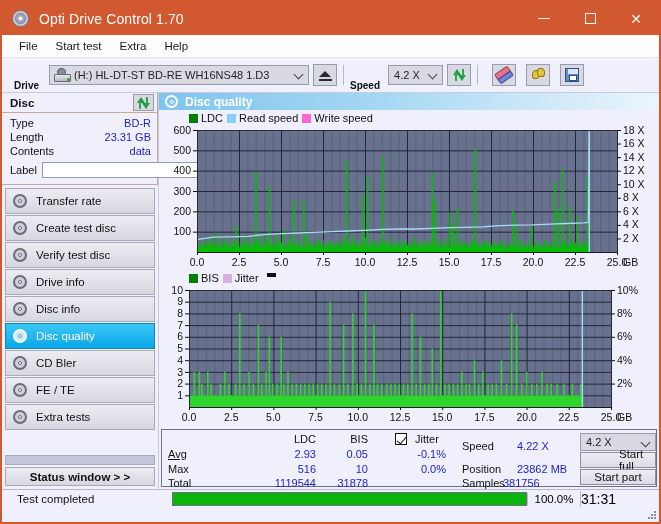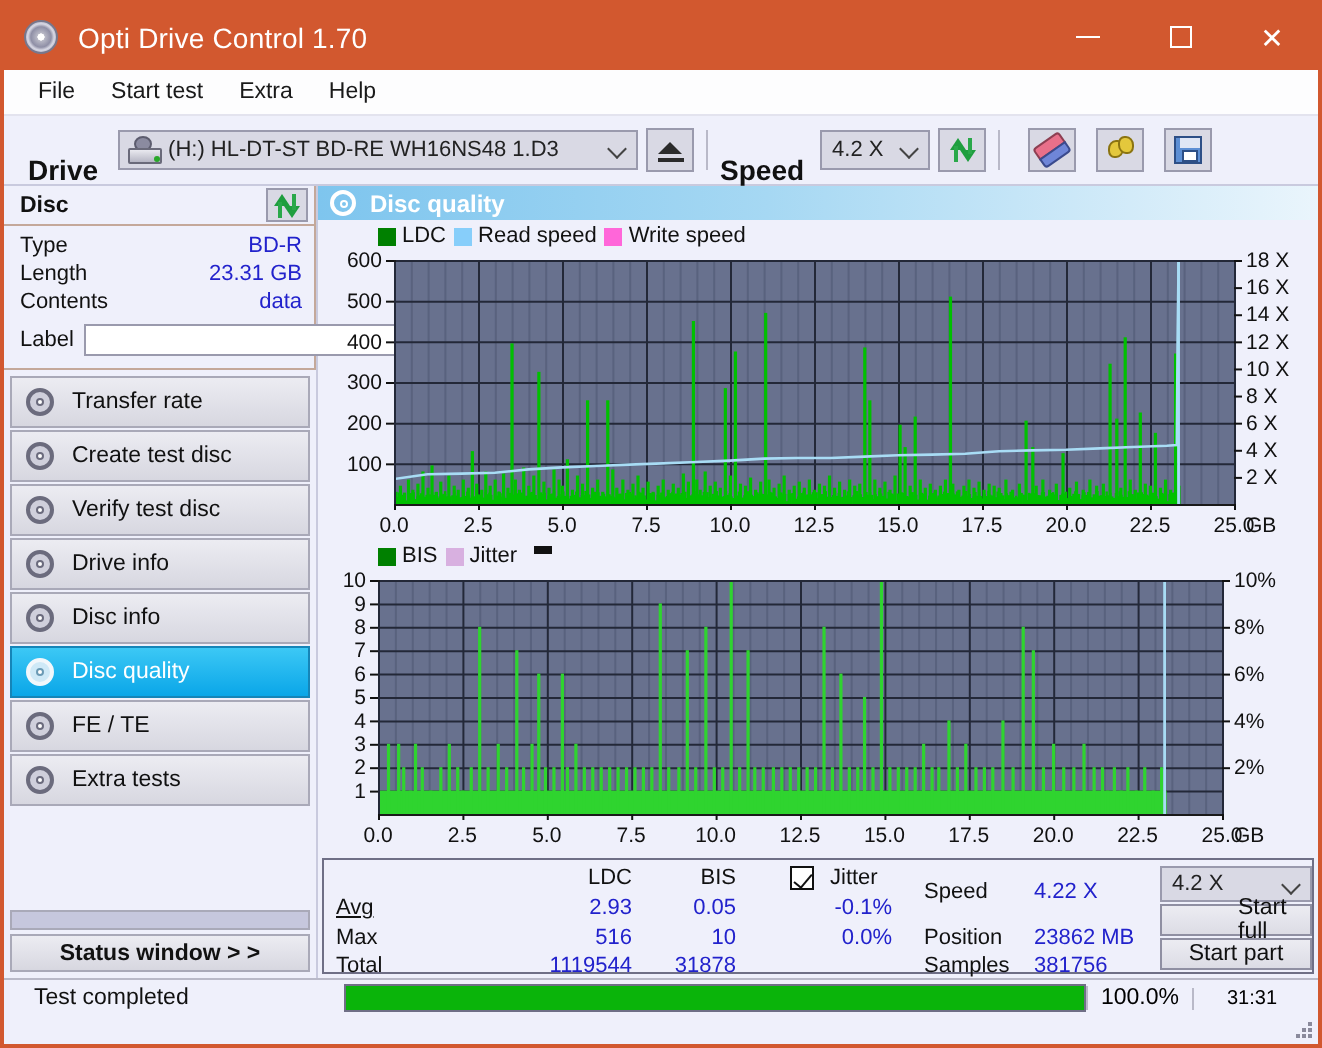--- a/index.html
+++ b/index.html
@@ -30,21 +30,21 @@
   .tb-title{color:#fff;font-size:14px;margin-left:10px;letter-spacing:.1px;}
   .tb-buttons{position:absolute;right:0;top:0;height:33px;display:flex;}
   .tb-btn{width:46px;height:33px;display:flex;align-items:center;justify-content:center;color:#fff;font-size:14px;}
   .tb-btn .min{width:12px;height:1px;background:#fff;display:block;}
   .tb-btn .max{width:11px;height:11px;border:1px solid #fff;display:block;box-sizing:border-box;}
   
   .menubar{height:22px;background:#fdfdfe;display:flex;align-items:center;padding-left:8px;border-bottom:1px solid #e3e3ee;}
   .menu-item{padding:2px 9px;font-size:11.5px;color:#1a1a1a;}
   
   .toolbar{height:34px;background:#eff0fb;display:flex;align-items:center;padding:0 6px;border-bottom:1px solid #c9cade;}
-  .lbl-bold{font-weight:bold;font-size:14px;color:#111;margin-top:20px;}
+  .lbl-bold{font-weight:bold;font-size:10px;color:#111;margin-top:20px;}
   .combo{
     height:20px;background:#d9d9e4;border:1px solid #9a9aad;box-sizing:border-box;
     display:flex;align-items:center;position:relative;font-size:11px;color:#222;
   }
   .combo .chev{position:absolute;right:5px;top:4px;width:8px;height:8px;}
   .combo .chev:before{content:"";position:absolute;left:0;top:1px;width:6px;height:6px;border-left:1.4px solid #444;border-bottom:1.4px solid #444;transform:rotate(-45deg);}
   .drive-combo{width:260px;margin-left:10px;padding-left:4px;}
   .drv-ico{width:17px;height:14px;margin-right:3px;position:relative;flex:0 0 auto;}
   .drv-ico .body{position:absolute;left:0;bottom:0;width:17px;height:8px;background:linear-gradient(#e9e9ef,#b6b6c4);border:1px solid #6a6a7a;box-sizing:border-box;border-radius:1px;}
   .drv-ico .disc{position:absolute;left:3px;top:0px;width:9px;height:8px;border-radius:50%;background:#8b8ba0;border:1px solid #5c5c6e;box-sizing:border-box;}
@@ -133,21 +133,21 @@
   .btn-std{
     background:linear-gradient(#ececf2,#dcdce5);border:1px solid #8f8fa2;box-sizing:border-box;
     display:flex;align-items:center;justify-content:center;font-size:11.5px;color:#111;position:absolute;
   }
   
   .botstat{height:18px;display:flex;align-items:center;border-top:1px solid #b9b9c8;background:#eff0fb;}
   .botstat .txt{width:155px;padding-left:15px;font-size:11.5px;color:#111;}
   .progwrap{flex:1;height:14px;display:flex;align-items:center;}
   .progbar{height:14px;background:#0ab40a;border:1px solid #6f6f86;box-sizing:border-box;}
   .progpct{width:52px;text-align:center;font-size:11.5px;border-left:1px solid #b9b9c8;}
-  .progtime{width:58px;text-align:center;padding-right:4px;font-size:10px;border-left:1px solid #b9b9c8;}
+  .progtime{width:58px;text-align:left;padding-right:20px;font-size:14px;border-left:1px solid #b9b9c8;}
   .grip{position:absolute;right:2px;bottom:2px;width:9px;height:9px;}
   .grip i{position:absolute;width:2px;height:2px;background:#8a8a9c;}
 </style>
 </head>
 <body>
 
 <div id="app">
 
   <div class="titlebar">
     <div class="tb-icon"></div>
@@ -296,20 +296,27 @@
               <span class="hole"></span>
             </span>
           <span>Disc info</span>
         </div>
         <div class="navitem sel">
           <span class="nav-ico">
               <span class="ring"></span>
               <span class="hole"></span>
             </span>
           <span>Disc quality</span>
+        </div>
+        <div class="navitem">
+          <span class="nav-ico">
+              <span class="ring"></span>
+              <span class="hole"></span>
+            </span>
+          <span>CD Bler</span>
         </div>
         <div class="navitem">
           <span class="nav-ico">
               <span class="ring"></span>
               <span class="hole"></span>
             </span>
           <span>FE / TE</span>
         </div>
         <div class="navitem">
           <span class="nav-ico">
@@ -1307,21 +1314,21 @@
 
         <span class="cell" style="left:6px;top:47px;">Total</span>
         <span class="cell blue" style="left:92px;top:47px;width:62px;text-align:right;">1119544</span>
         <span class="cell blue" style="left:156px;top:47px;width:50px;text-align:right;">31878</span>
 
         <span class="cell" style="left:300px;top:10px;">Speed</span>
         <span class="cell blue" style="left:355px;top:10px;">4.22 X</span>
         <span class="cell" style="left:300px;top:33px;">Position</span>
         <span class="cell blue" style="left:355px;top:33px;">23862 MB</span>
         <span class="cell" style="left:300px;top:47px;">Samples</span>
-        <span class="cell blue" style="left:355px;top:47px;">381756</span>
+        <span class="cell blue" style="left:341px;top:47px;">381756</span>
 
         <div class="combo" style="position:absolute;left:418px;top:3px;width:76px;height:18px;padding-left:5px;">
           <span>4.2 X</span>
           <span class="chev"></span>
         </div>
         <div class="btn-std" style="left:418px;top:22px;width:76px;height:16px;padding-left:38px;">Start full</div>
         <div class="btn-std" style="left:418px;top:39px;width:76px;height:16px;">Start part</div>
       </div>
 
       <div style="height:2px;"></div>

